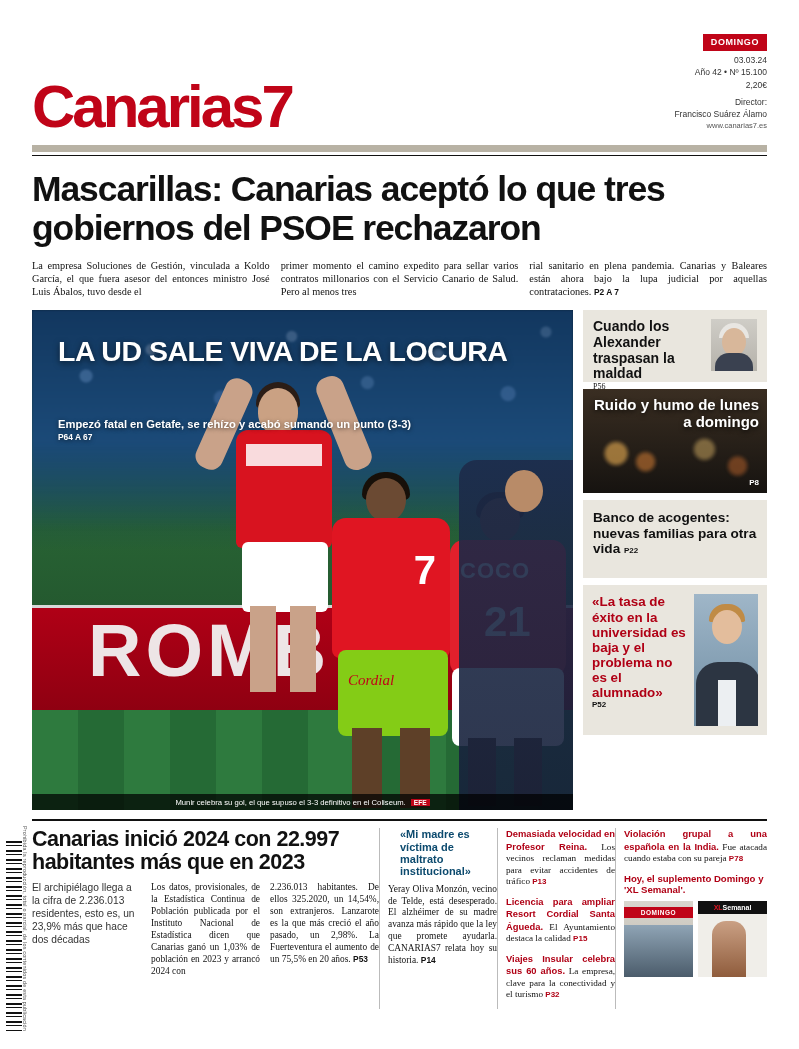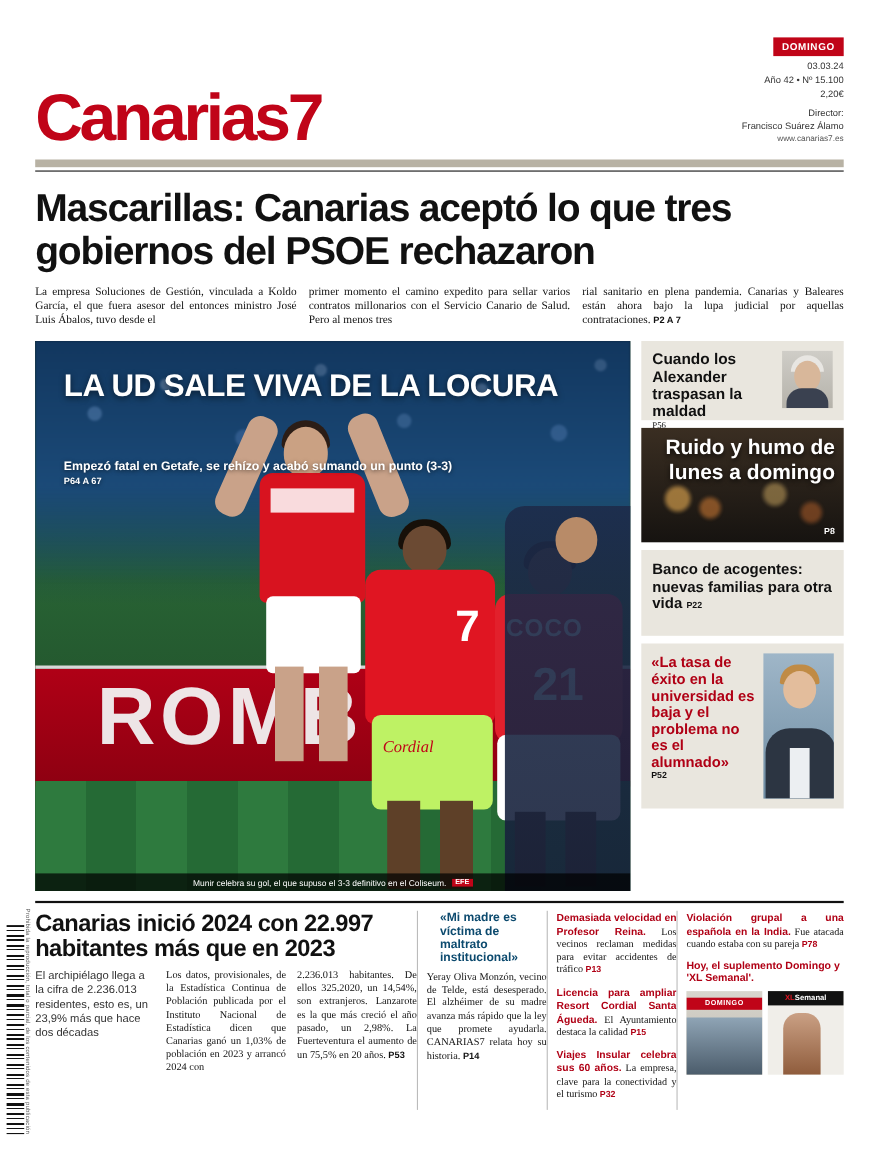--- a/index.html
+++ b/index.html
@@ -135,21 +135,21 @@
   .p1 .legL { position:absolute; left:22px; top:254px; width:26px; height:86px; background:#c9a289; }
   .p1 .legR { position:absolute; left:62px; top:254px; width:26px; height:86px; background:#c9a289; }
   .p1 .armL { position:absolute; left:-18px; top:24px; width:28px; height:96px; background:#c9a289; transform: rotate(24deg); border-radius:12px; }
   .p1 .armR { position:absolute; left:102px; top:22px; width:28px; height:98px; background:#c9a289; transform: rotate(-22deg); border-radius:12px; }
 
   .p2 { left: 290px; top: 168px; width: 150px; height: 330px; }
   .p2 .shirt { position:absolute; left:10px; top:40px; width:118px; height:140px; background:#e01522; border-radius:14px 14px 8px 8px; }
   .p2 .shirt .num { position:absolute; right:14px; top:30px; font-family:"Liberation Sans",sans-serif; font-weight:700; font-size:40px; color:#fff; }
   .p2 .head { position:absolute; left:44px; top:0px; width:40px; height:44px; background:#6b4a33; border-radius:50%; }
   .p2 .hair { position:absolute; left:40px; top:-6px; width:48px; height:28px; background:#171009; border-radius:24px 24px 6px 6px; }
-  .p2 .shorts { position:absolute; left:16px; top:172px; width:110px; height:86px; background:#bef264; border-radius:8px; }
+  .p2 .shorts { position:absolute; left:16px; top:172px; width:110px; height:86px; background:#84cc16; border-radius:8px; }
   .p2 .shorts .cordial { position:absolute; left:10px; top:22px; font-family:"Liberation Serif",serif; font-style:italic; font-size:15px; color:#c00418; }
   .p2 .legL { position:absolute; left:30px; top:250px; width:30px; height:80px; background:#5e4028; }
   .p2 .legR { position:absolute; left:78px; top:250px; width:30px; height:80px; background:#5e4028; }
 
   .p3 { left: 414px; top: 186px; width: 130px; height: 310px; }
   .p3 .shirt { position:absolute; left:4px; top:44px; width:116px; height:136px; background:#e2202c; border-radius:14px; }
   .p3 .shirt .coco { position:absolute; left:10px; top:18px; font-family:"Liberation Sans",sans-serif; font-weight:700; font-size:22px; color:#fff; letter-spacing:1px;}
   .p3 .shirt .num { position:absolute; left:34px; top:58px; font-family:"Liberation Sans",sans-serif; font-weight:700; font-size:42px; color:#fff; }
   .p3 .head { position:absolute; left:34px; top:2px; width:40px; height:44px; background:#5d3f2a; border-radius:50%; }
   .p3 .hair { position:absolute; left:30px; top:-4px; width:48px; height:26px; background:#120c07; border-radius:24px 24px 6px 6px; }
@@ -213,21 +213,21 @@
     background:
       radial-gradient(circle at 18% 62%, rgba(255,190,90,.55) 0 9px, transparent 14px),
       radial-gradient(circle at 34% 70%, rgba(255,150,60,.45) 0 7px, transparent 12px),
       radial-gradient(circle at 66% 58%, rgba(255,210,120,.4) 0 8px, transparent 13px),
       radial-gradient(circle at 84% 74%, rgba(230,120,50,.4) 0 7px, transparent 12px);
     filter: blur(1px);
   }
   .rail-photo .txt {
     position:absolute; right:8px; top:8px; text-align:right;
     font-family:"Liberation Sans", sans-serif; font-weight:700;
-    font-size: 19px; line-height:1.12; color:#fff;
+    font-size: 15px; line-height:1.12; color:#fff;
     text-shadow:0 2px 5px rgba(0,0,0,.7);
   }
   .rail-photo .pg { position:absolute; right:8px; bottom:6px; font-family:"Liberation Sans",sans-serif; font-weight:700; font-size:8px; color:#fff; }
 
   .rail-b {
     background:#e9e6de; padding: 10px; height: 78px;
     font-family:"Liberation Sans", sans-serif; font-weight:700;
     font-size: 13.6px; line-height:1.14; color:#111;
   }
   .rail-b .pg { font-size:8px; }

